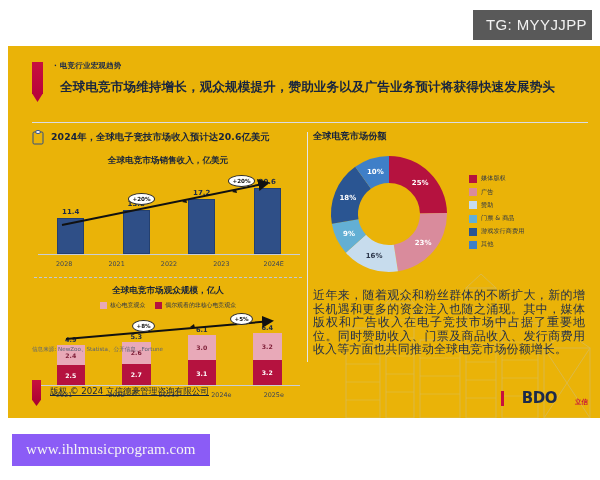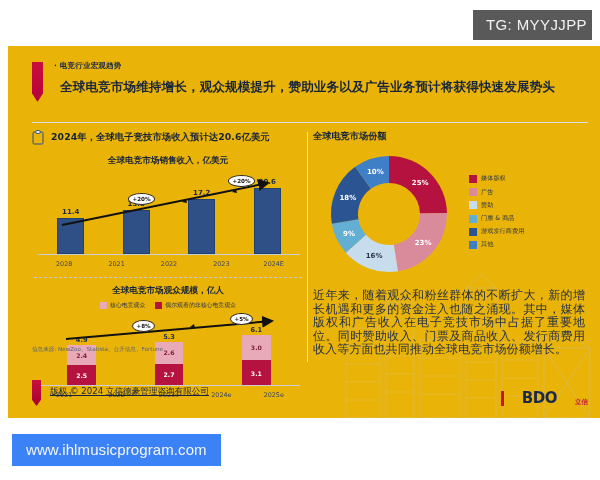--- a/index.html
+++ b/index.html
@@ -18,24 +18,24 @@
   
   .tg-watermark {
     position: absolute; top: 10px; right: 8px;
     background: #595959; color: #f2f2f2;
     font-size: 15px; letter-spacing: .4px;
     padding: 6px 5px 7px 13px;
     font-family: "Liberation Sans", sans-serif;
   }
   .url-watermark {
     position: absolute; left: 12px; bottom: 14px;
-    background: #3b82f6; color: #f5f5f5;
+    background: #8b5cf6; color: #f5f5f5;
     font-size: 15px; letter-spacing: .1px;
     padding: 7px 14px 8px 14px;
-    font-family: Liberation Sans, sans-serif;
+    font-family: Liberation Serif, serif;
   }
 
   
   .slide {
     position: absolute; left: 8px; top: 46px;
     width: 600px; height: 372px;
     background: #eab308;
     overflow: hidden;
   }
 
@@ -266,20 +266,27 @@
               <div class="stack">
                 <div class="seg seg-top" style="height: 21.5429px; background: rgb(232, 169, 184);">2.6</div>
                 <div class="seg seg-bot" style="height: 22.3714px; background: rgb(181, 18, 63);">2.7</div>
               </div>
             </div>
             <div class="bw2">
               <div class="tot2">6.1</div>
               <div class="stack">
                 <div class="seg seg-top" style="height: 24.8571px; background: rgb(232, 169, 184);">3.0</div>
                 <div class="seg seg-bot" style="height: 25.6857px; background: rgb(181, 18, 63);">3.1</div>
+              </div>
+            </div>
+            <div class="bw2">
+              <div class="tot2">6.4</div>
+              <div class="stack">
+                <div class="seg seg-top" style="height: 26.5143px; background: rgb(232, 169, 184);">3.2</div>
+                <div class="seg seg-bot" style="height: 26.5143px; background: rgb(181, 18, 63);">3.2</div>
               </div>
             </div>
           </div>
         <div class="axis-line"></div>
         <div class="xlabels" id="c2x">
             <span>2021</span>
             <span>2022</span>
             <span>2023e</span>
             <span>2024e</span>
             <span>2025e</span>

